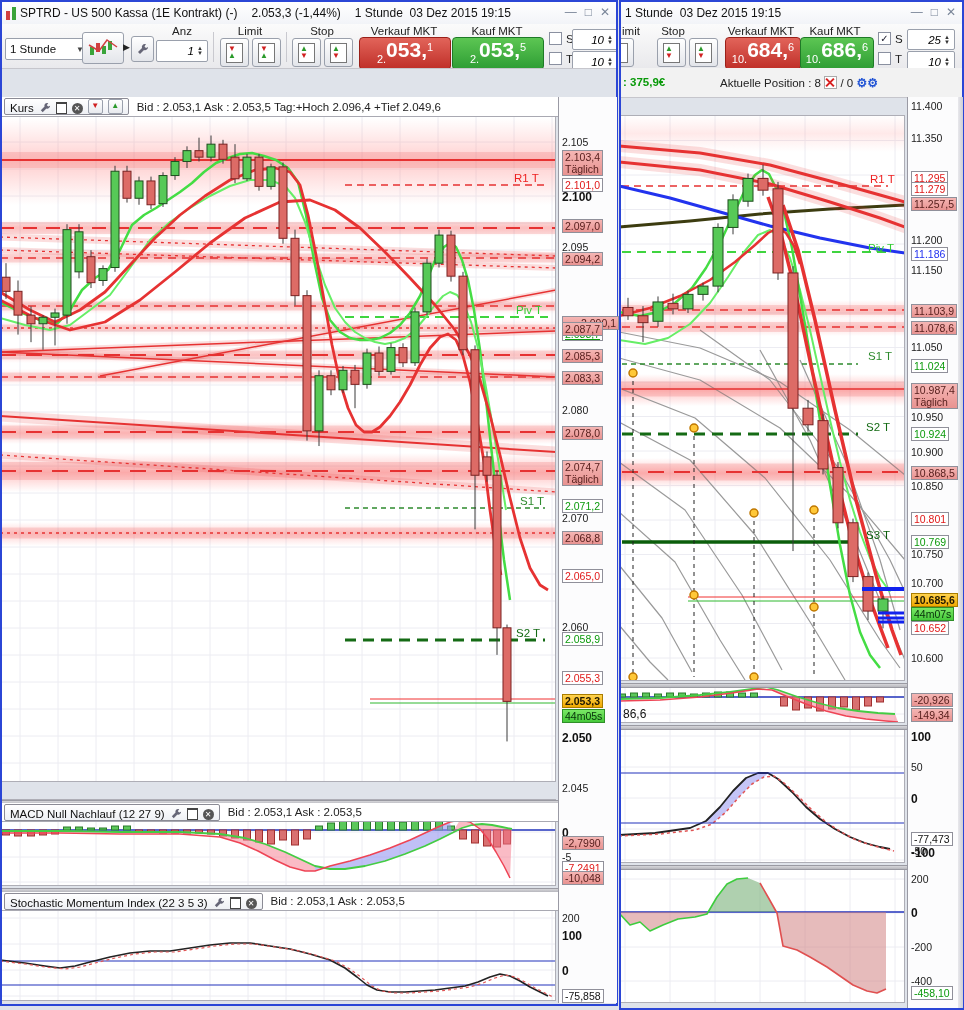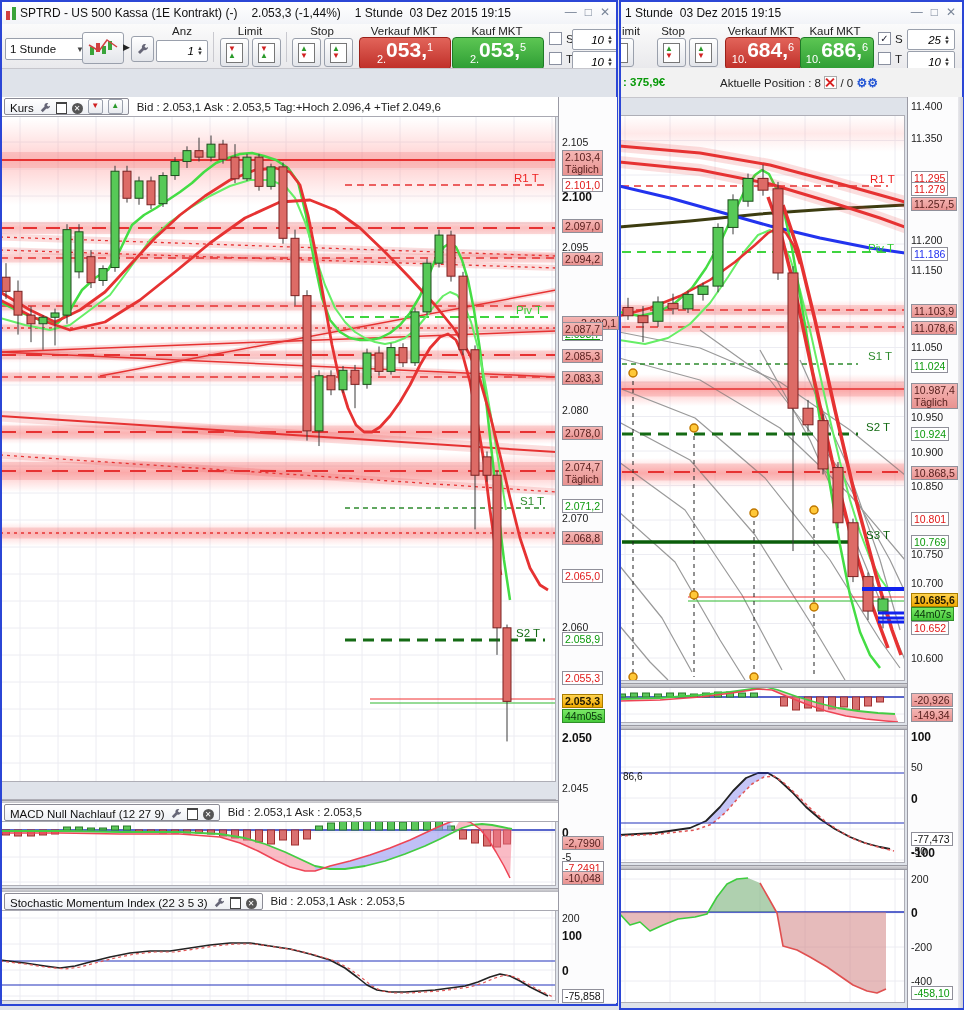--- a/index.html
+++ b/index.html
@@ -820,21 +820,21 @@
           <span class="arrs">
             <span>▲</span>
             <span>▼</span>
           </span>
         </div>
     </div>
     <div class="inforow">
       <span class="it" style="left:2px;color:#0a9a0a;font-weight:bold;">: 375,9€</span>
       <span class="it" style="left:99px;"><span>Aktuelle Position : 8</span> <span class="xred"></span> <span>/ 0</span> <span class="gearic">⚙⚙</span></span>
     </div>
-    <div style="position:absolute;left:2px;top:769px;font-size:10px;color:#111;background:transparent;">86,6</div>
+    <div style="position:absolute;left:2px;top:705px;font-size:12px;color:#111;background:transparent;">86,6</div>
     <div class="psep" style="left:0;top:681px;width:338px;height:3px;"></div>
     <div class="psep" style="left:0;top:723px;width:338px;height:3px;"></div>
     <div class="psep" style="left:0;top:863px;width:338px;height:3px;"></div>
     <div id="ax2" class="axstrip" style="left:286px;top:95px;width:51px;height:911px;">
         <div class="ax ax-t" style="top: 3px;">11.400</div>
         <div class="ax ax-t" style="top: 35px;">11.350</div>
         <div class="ax bx ax-wr" style="top: 74px;">11.295</div>
         <div class="ax bx ax-wr" style="top: 85px;">11.279</div>
         <div class="ax bx ax-p" style="top: 100px;">11.257,5</div>
         <div class="ax ax-t" style="top: 137px;">11.200</div>

